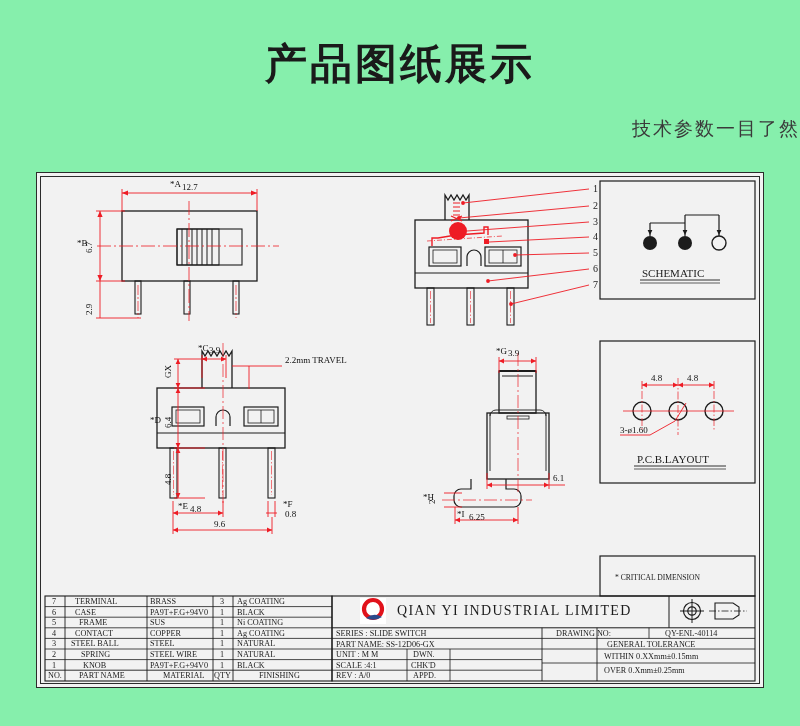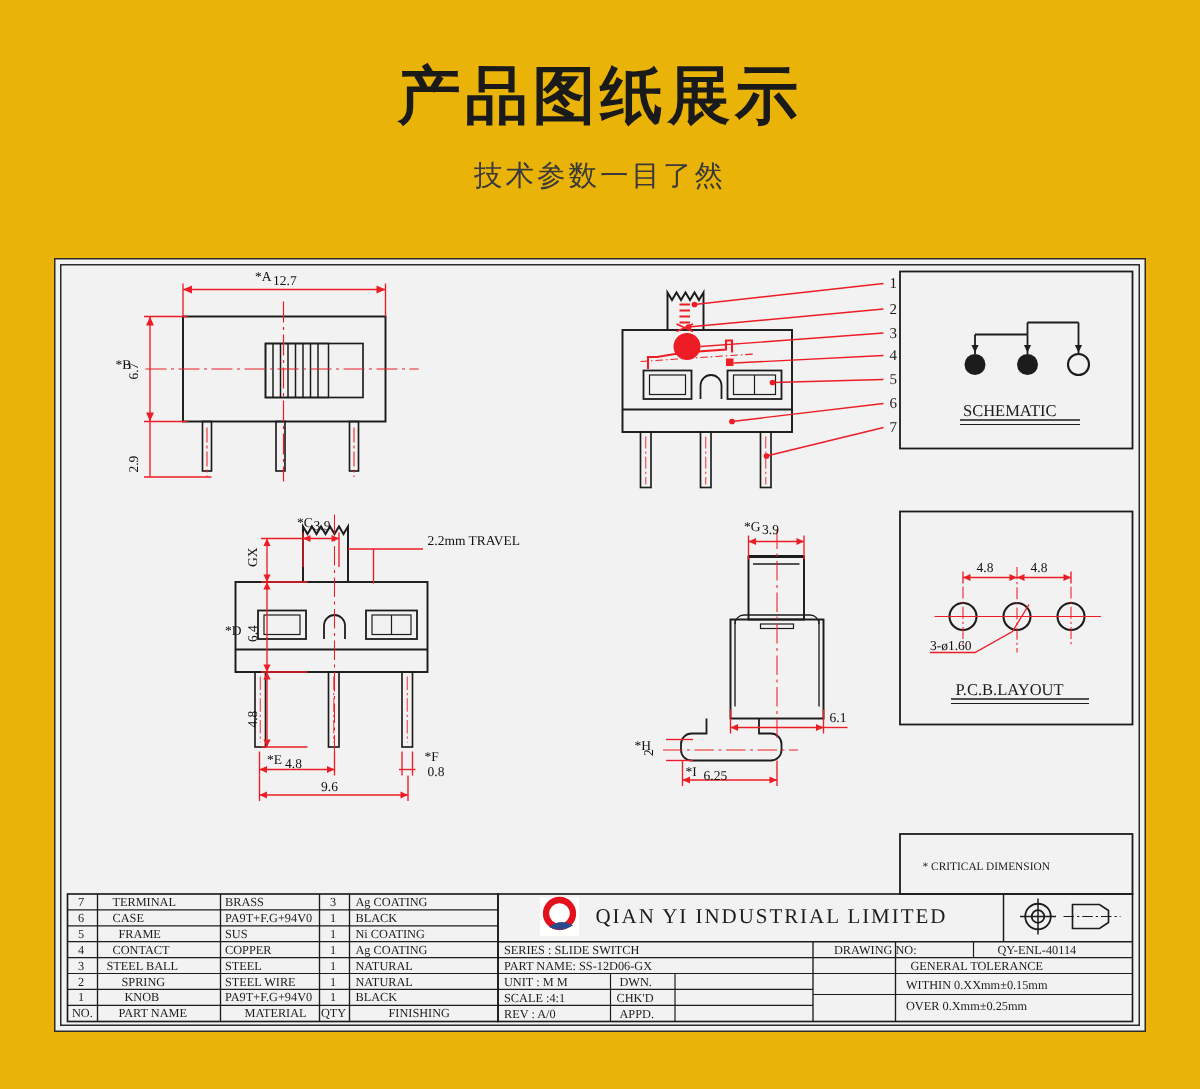--- a/index.html
+++ b/index.html
@@ -3,38 +3,39 @@
 <meta charset="utf-8">
 <style>
   * { box-sizing: border-box; }
   html, body {
     margin: 0; padding: 0;
     width: 800px; height: 726px;
     background: #f2f2f2;
     font-family: "Liberation Serif", "DejaVu Serif", serif;
     overflow: hidden;
   }
-  #page { position: relative; width: 800px; height: 726px; background: #eab308; }
+  #page { position: relative; width: 800px; height: 726px; background: #86efac; }
 
   
   .header { position: absolute; left: 0; top: 0; width: 800px; text-align: center; }
   .title {
     font-family: "DejaVu Sans", "Liberation Sans", sans-serif;
     font-weight: bold;
     font-size: 42px;
     letter-spacing: 3px;
     color: #1a1a1a;
     margin-top: 36px;
   }
   .subtitle {
     font-family: "DejaVu Sans", "Liberation Sans", sans-serif;
     font-size: 19px;
     letter-spacing: 2px;
     color: #3a3a3a;
-    margin-top: 12px;
+    margin-top: 24px;
+    text-align: right;
   }
 
   
   .sheet {
     position: absolute;
     left: 36px; top: 172px;
     width: 728px; height: 516px;
     border: 1px solid #2b2b2b;
     background: #f2f2f2;
   }

